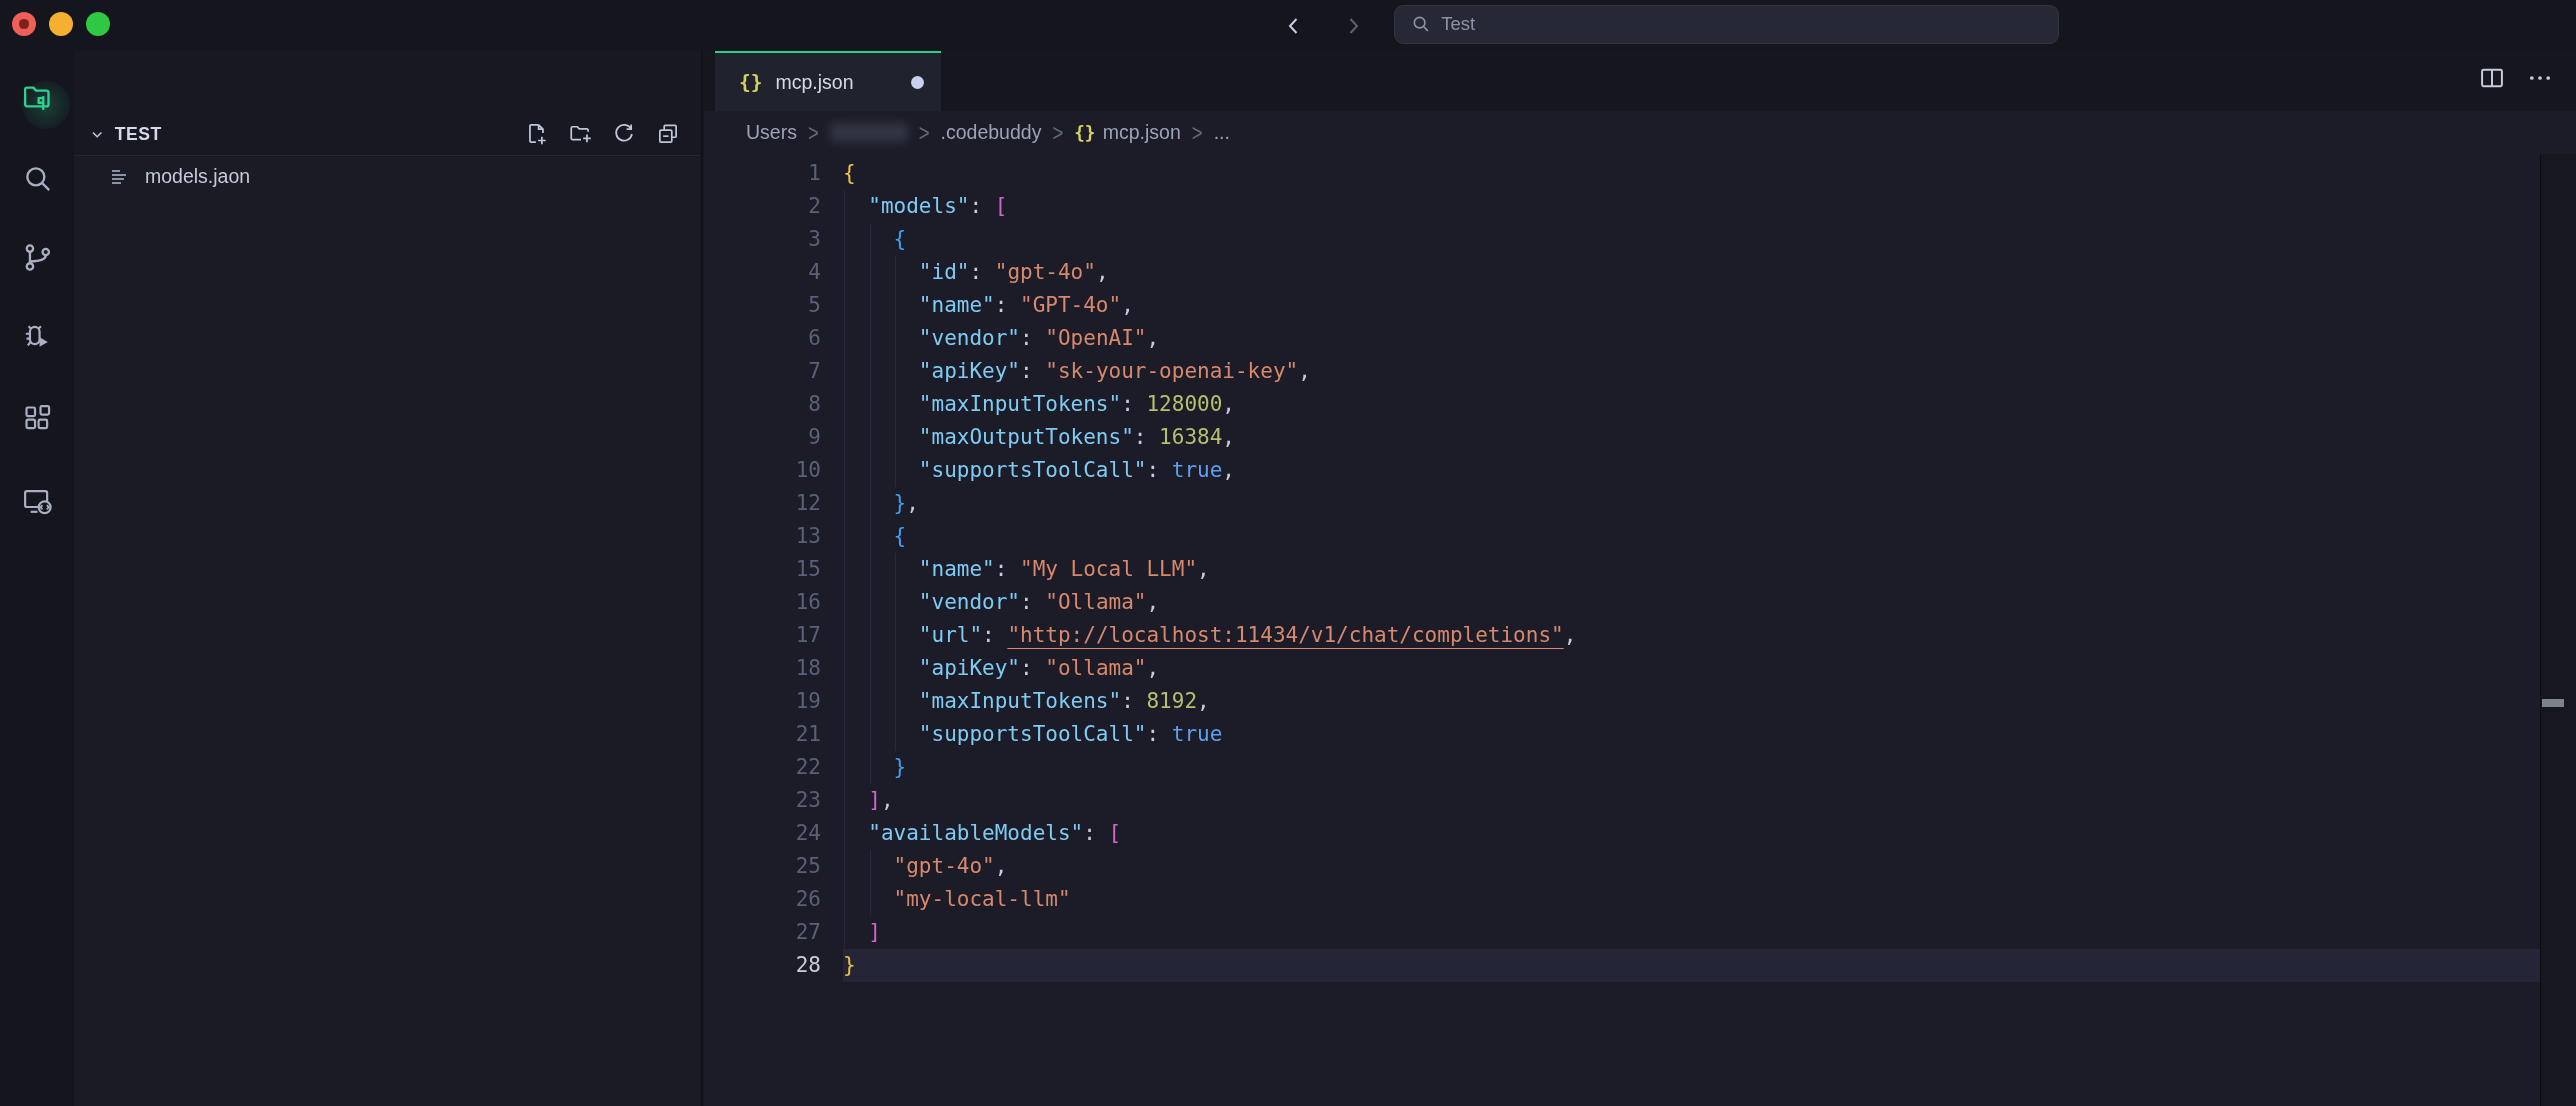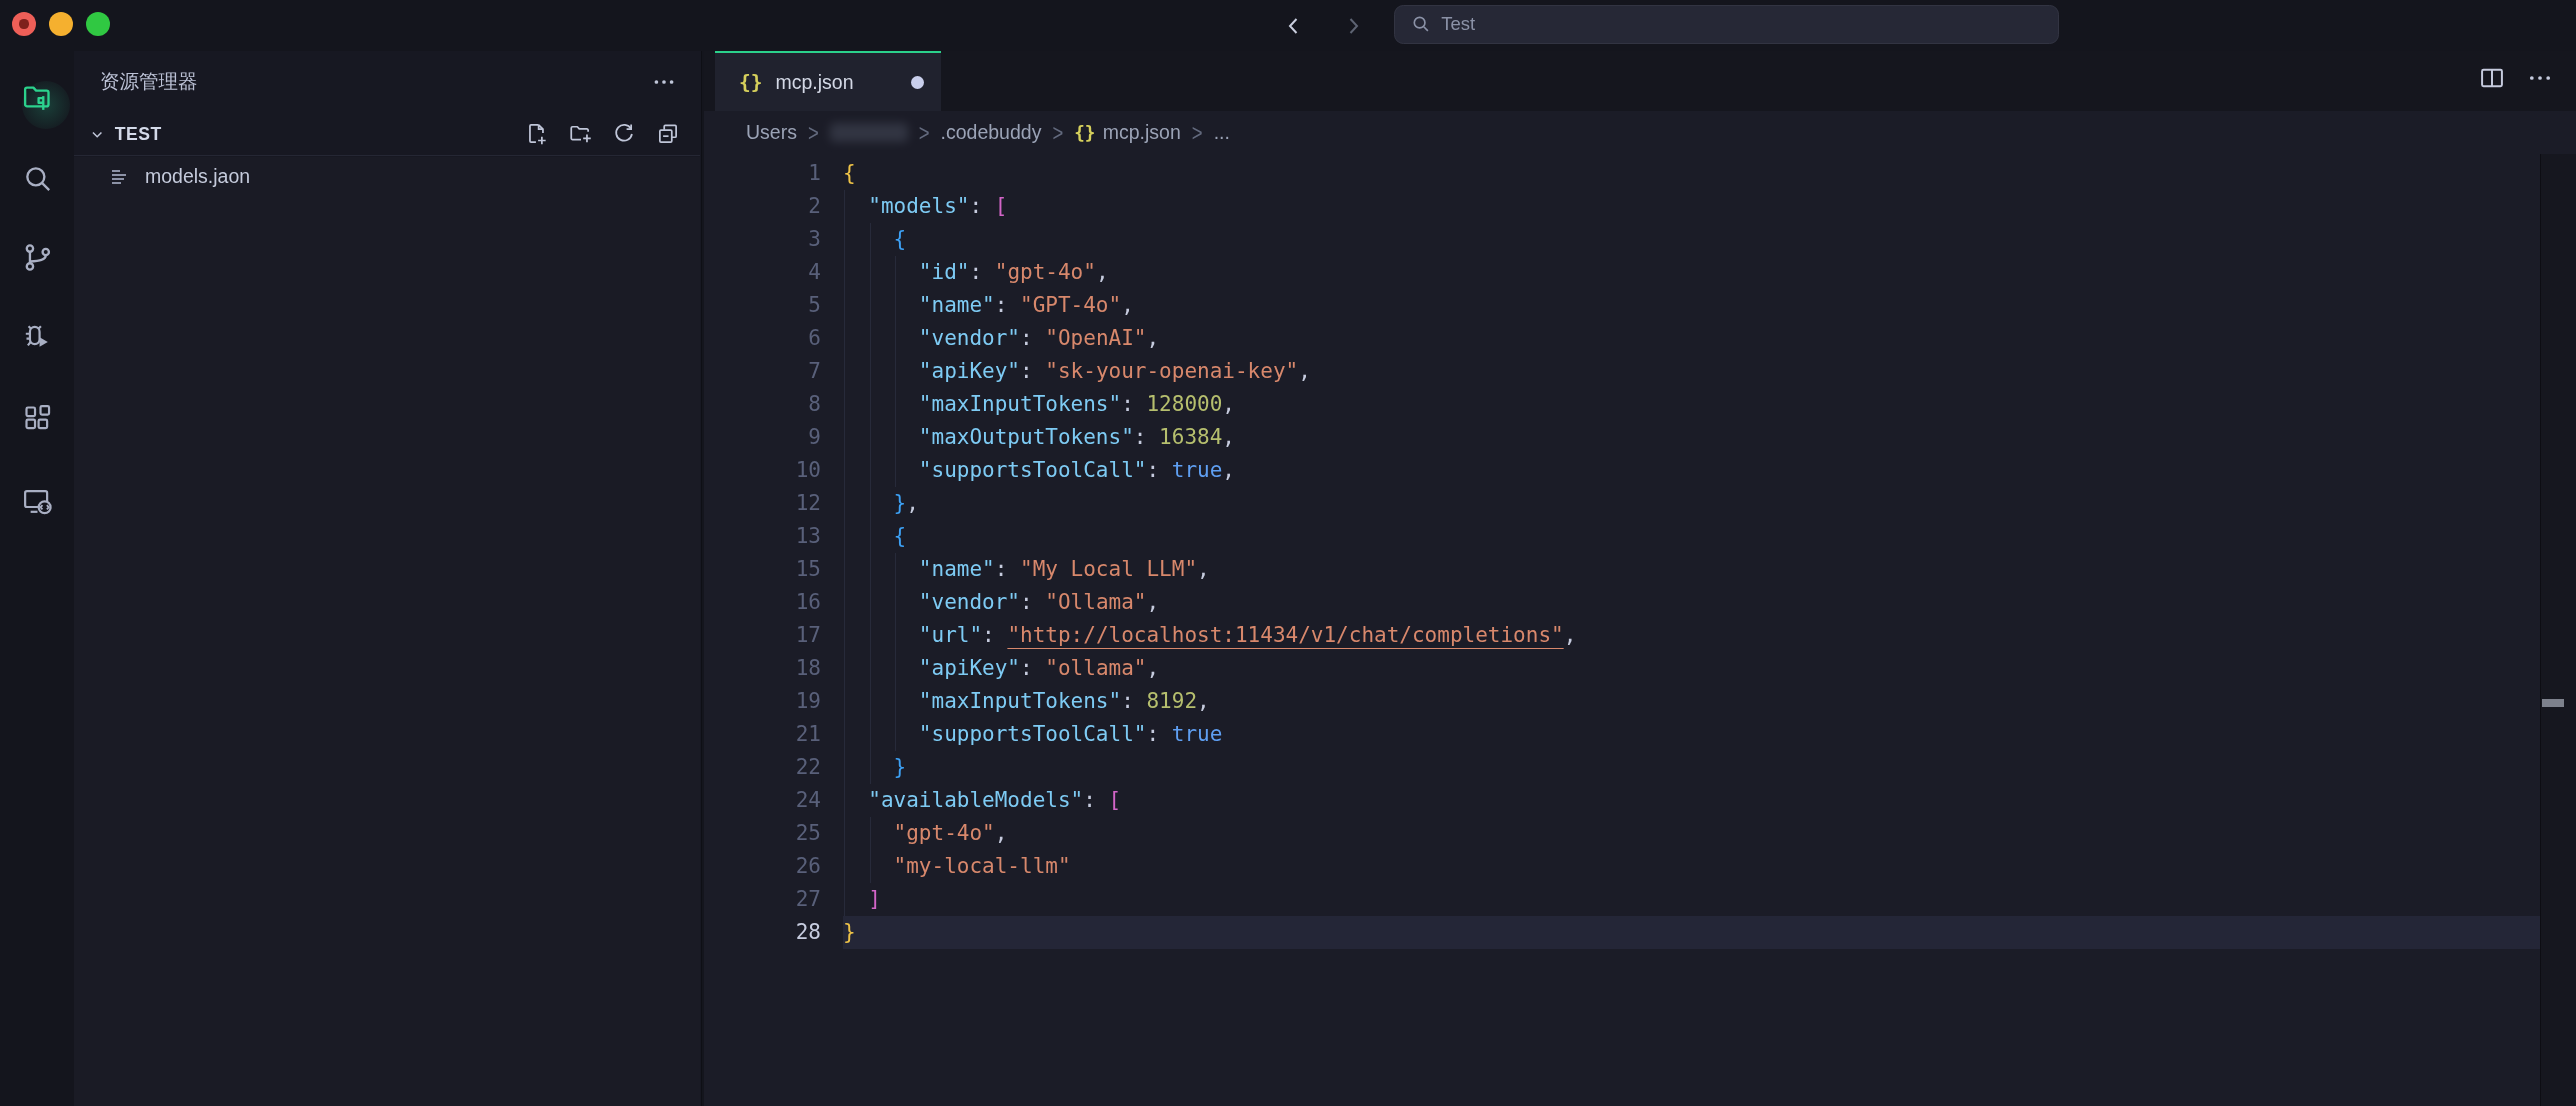--- a/index.html
+++ b/index.html
@@ -164,30 +164,20 @@
       <svg viewBox="0 0 24 24" fill="none" stroke="currentColor" stroke-width="1.6">
         <rect x="3" y="4.5" width="16" height="11.5" rx="1.3"></rect>
           <line x1="7" y1="19.5" x2="12" y2="19.5"></line>
         <circle cx="17.2" cy="16.2" r="4.3" fill="#14151d"></circle>
         <path d="M15.6 14.7 l-1.4 1.5 1.4 1.5 M18.8 14.7 l1.4 1.5 -1.4 1.5" stroke-width="1.3"></path>
       </svg>
     </div>
   </div>
 
   <div id="sidebar" class="abs">
-    <div id="sidebar-header" class="abs">
-      <span id="sidebar-title">资源管理器</span>
-      <span class="icon-btn" style="margin-left:auto;">
-        <svg viewBox="0 0 24 24" fill="currentColor">
-          <circle cx="5" cy="12" r="1.7"></circle>
-            <circle cx="12" cy="12" r="1.7"></circle>
-            <circle cx="19" cy="12" r="1.7"></circle>
-        </svg>
-      </span>
-    </div>
 
     <div id="section-row" class="abs">
       <svg viewBox="0 0 24 24" width="20.4" height="20.4" fill="none" stroke="#c0c6d9" stroke-width="1.8">
         <polyline points="7 10 12 15 17 10"></polyline>
       </svg>
       <span id="section-label">TEST</span>
       <span id="section-actions">
         <span class="icon-btn">
           <svg viewBox="0 0 24 24" fill="none" stroke="currentColor" stroke-width="1.6">
             <path d="M13.5 3.5 H6.5 A1 1 0 0 0 5.5 4.5 v14 a1 1 0 0 0 1 1 H11"></path>
@@ -346,20 +336,24 @@
         </div>
         <div class="code-line">
           <div class="gutter-num">21</div>
           <div class="line-code"><span class="indent-guide" style="left: 0.9px;"></span><span class="indent-guide" style="left: 26.6px;"></span><span class="indent-guide" style="left: 52px;"></span><span class="tk-ws">      </span><span class="tk-key">"supportsToolCall"</span><span class="tk-pun">: </span><span class="tk-bool">true</span></div>
         </div>
         <div class="code-line">
           <div class="gutter-num">22</div>
           <div class="line-code"><span class="indent-guide" style="left: 0.9px;"></span><span class="indent-guide" style="left: 26.6px;"></span><span class="tk-ws">    </span><span class="tk-b3">}</span></div>
         </div>
         <div class="code-line">
+          <div class="gutter-num">23</div>
+          <div class="line-code"><span class="indent-guide" style="left: 0.9px;"></span><span class="tk-ws">  </span><span class="tk-b2">]</span><span class="tk-pun">,</span></div>
+        </div>
+        <div class="code-line">
           <div class="gutter-num">24</div>
           <div class="line-code"><span class="indent-guide" style="left: 0.9px;"></span><span class="tk-ws">  </span><span class="tk-key">"availableModels"</span><span class="tk-pun">: </span><span class="tk-b2">[</span></div>
         </div>
         <div class="code-line">
           <div class="gutter-num">25</div>
           <div class="line-code"><span class="indent-guide" style="left: 0.9px;"></span><span class="indent-guide" style="left: 26.6px;"></span><span class="tk-ws">    </span><span class="tk-str">"gpt-4o"</span><span class="tk-pun">,</span></div>
         </div>
         <div class="code-line">
           <div class="gutter-num">26</div>
           <div class="line-code"><span class="indent-guide" style="left: 0.9px;"></span><span class="indent-guide" style="left: 26.6px;"></span><span class="tk-ws">    </span><span class="tk-str">"my-local-llm"</span></div>

